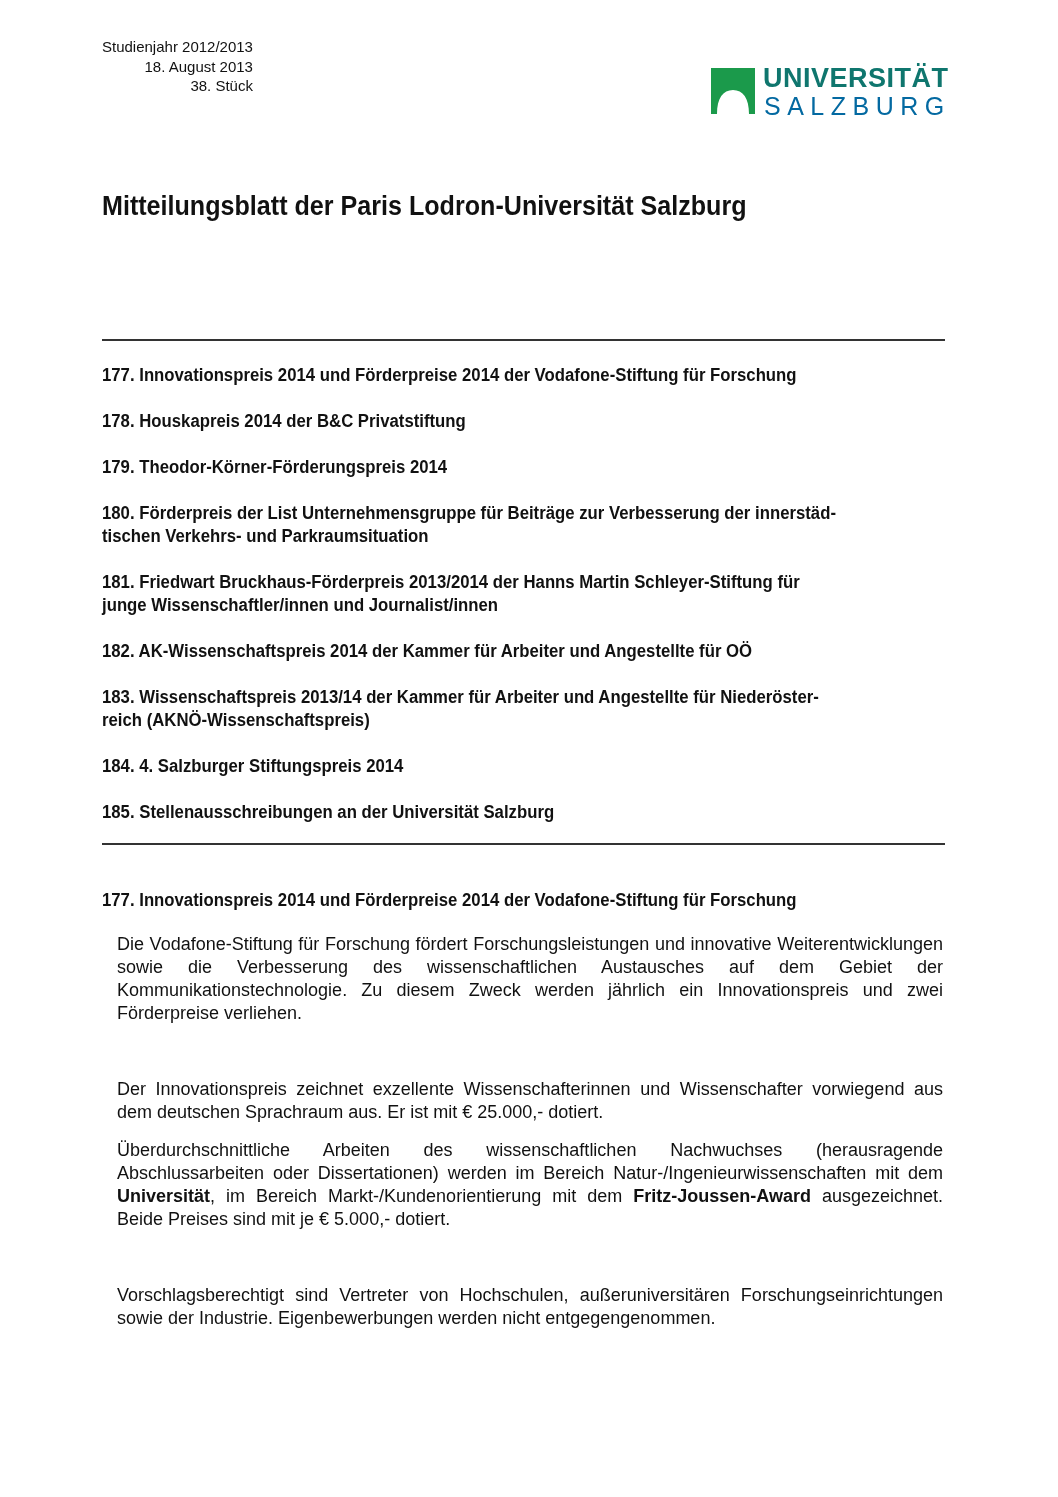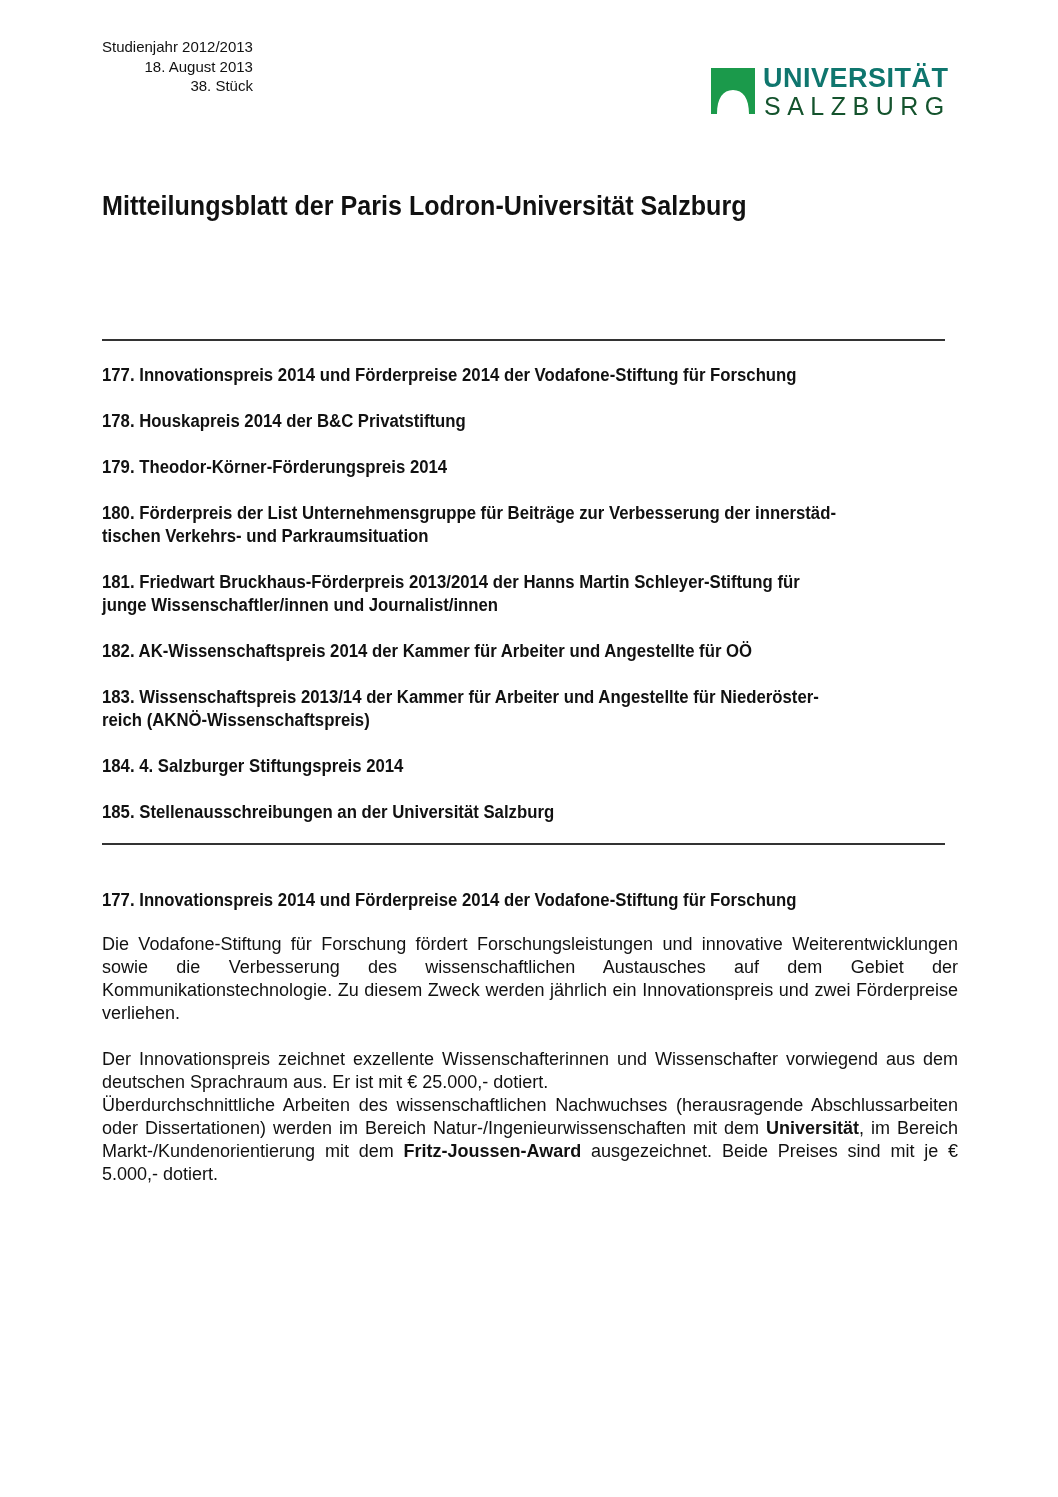--- a/index.html
+++ b/index.html
@@ -3,28 +3,28 @@
 <meta charset="utf-8">
 <style>
   html, body { margin: 0; padding: 0; background: #ffffff; }
   body { width: 1058px; height: 1497px; position: relative; overflow: hidden;
          font-family: "Liberation Sans", sans-serif; color: #111; }
   .meta { position: absolute; left: 102px; top: 37px; font-size: 15px; line-height: 19.5px; text-align: right; }
   .meta div { white-space: nowrap; }
   .logo { position: absolute; left: 711px; top: 67px; width: 210px; height: 52px; }
   .logo-mark { position: absolute; left: 0; top: 1px; width: 44px; height: 46px; }
   .logo-top { position: absolute; left: 52px; top: -4px; font-size: 27px; font-weight: bold; letter-spacing: 0.5px; color: #0f766e; white-space: nowrap; }
-  .logo-bottom { position: absolute; left: 53px; top: 25px; font-size: 25px; letter-spacing: 6.5px; color: #14532d; white-space: nowrap; }
+  .logo-bottom { position: absolute; left: 53px; top: 25px; font-size: 25px; letter-spacing: 6.5px; color: #0369a1; white-space: nowrap; }
   .title { position: absolute; left: 102px; top: 191px; font-size: 27px; font-weight: bold; white-space: nowrap; transform: scaleX(0.93); transform-origin: left; }
   .rule { position: absolute; left: 102px; width: 843px; height: 2px; background: #333; }
   .toc { position: absolute; left: 102px; top: 364px; width: 860px; font-size: 18px; font-weight: bold; line-height: 23px; }
   .toc-item { margin-bottom: 23px; transform: scaleX(0.93); transform-origin: left; white-space: pre-line; width: 920px; }
   .section { position: absolute; left: 102px; top: 889px; width: 856px; font-size: 18px; line-height: 23px; }
   .section h2 { font-size: 18px; font-weight: bold; margin: 0 0 21px 0; transform: scaleX(0.93); transform-origin: left; white-space: nowrap; }
-  .section p { margin: 0; text-align: justify; }
+  .section p { margin: 15px; text-align: justify; }
   .gap { height: 23px; }
 </style>
 </head>
 <body>
 
 <div class="meta">
   <div>Studienjahr 2012/2013</div>
   <div>18. August 2013</div>
   <div>38. Stück</div>
 </div>
@@ -58,13 +58,14 @@
 
 <div class="rule" style="top:843px;"></div>
 
 <div class="section">
   <h2>177. Innovationspreis 2014 und Förderpreise 2014 der Vodafone-Stiftung für Forschung</h2>
   <p>Die Vodafone-Stiftung für Forschung fördert Forschungsleistungen und innovative Weiterentwicklungen sowie die Verbesserung des wissenschaftlichen Austausches auf dem Gebiet der Kommunikationstechnologie. Zu diesem Zweck werden jährlich ein Innovationspreis und zwei Förderpreise verliehen.</p>
   <div class="gap"></div>
   <p>Der Innovationspreis zeichnet exzellente Wissenschafterinnen und Wissenschafter vorwiegend aus dem deutschen Sprachraum aus. Er ist mit € 25.000,- dotiert.</p>
   <p><span>Überdurchschnittliche Arbeiten des wissenschaftlichen Nachwuchses (herausragende Abschlussarbeiten oder Dissertationen) werden im Bereich Natur-/Ingenieurwissenschaften mit dem </span><b>Universität</b><span>, im Bereich Markt-/Kundenorientierung mit dem </span><b>Fritz-Joussen-Award</b><span> ausgezeichnet. Beide Preises sind mit je € 5.000,- dotiert.</span></p>
   <div class="gap"></div>
+  <p>Vorschlagsberechtigt sind Vertreter von Hochschulen, außeruniversitären Forschungseinrichtungen sowie der Industrie. Eigenbewerbungen werden nicht entgegengenommen.</p>
 </div>
 
 </body></html>

